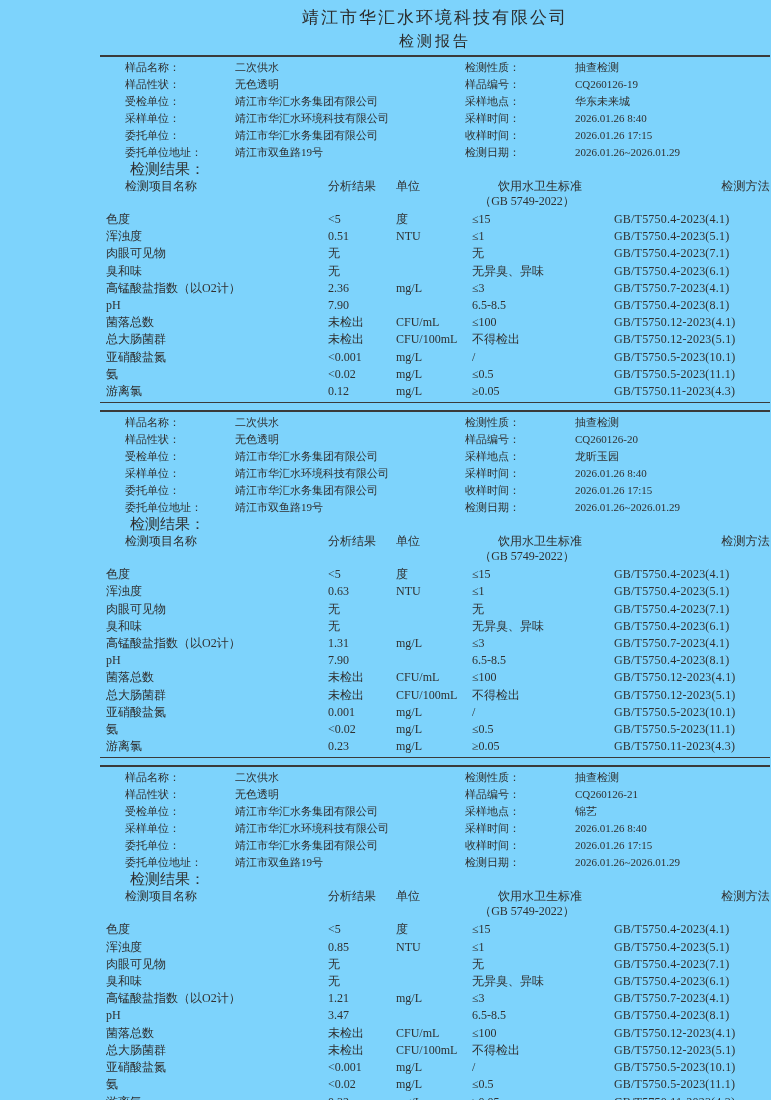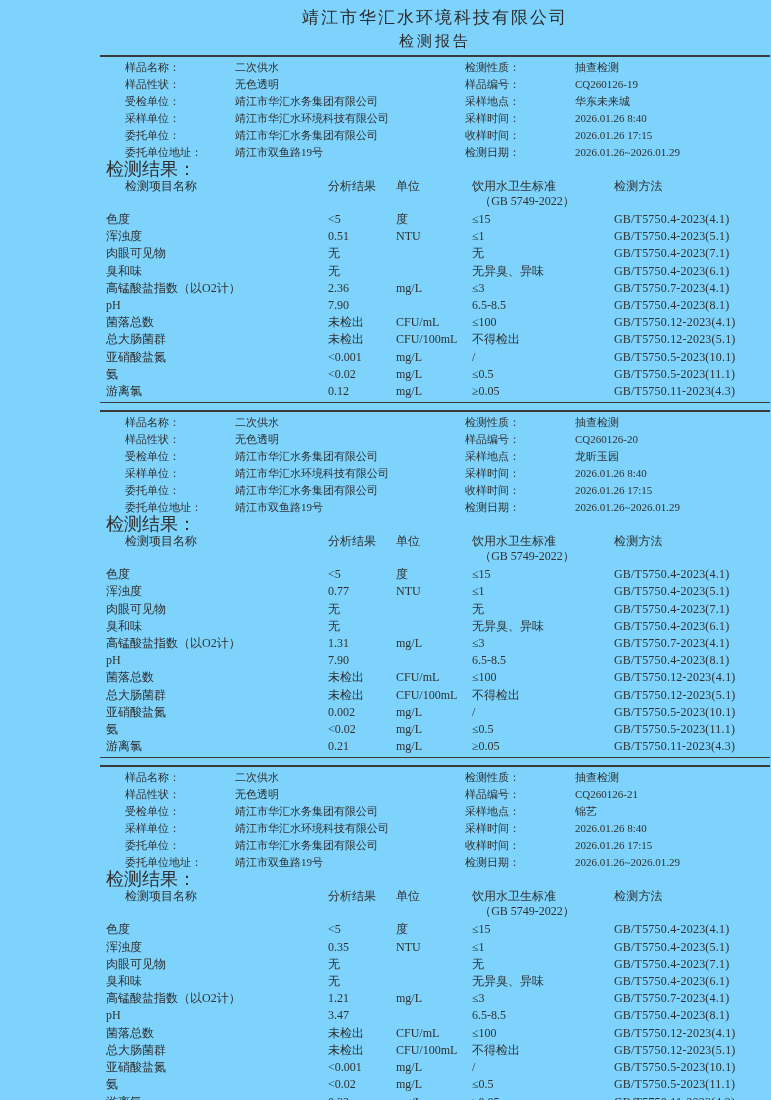--- a/index.html
+++ b/index.html
@@ -18,30 +18,30 @@
   .title-rule{border-top:2.5px solid #3a3a3a;}
   .section{padding-top:2px;}
   .info-grid{
     display:grid;
     grid-template-columns:110px 230px 110px 220px;
     padding-left:25px;
     font-size:11px;
     line-height:17px;
   }
   .info-cell{white-space:nowrap;overflow:hidden;}
-  .results-label{font-size:18px;line-height:17px;padding-left:6px;}
+  .results-label{font-size:15px;line-height:17px;padding-left:6px;margin-left:24px;}
   .tbl{font-size:12px;}
   .tbl-row{
     display:grid;
     grid-template-columns:222px 68px 76px 110px 1fr;
     line-height:17.2px;
     padding-left:6px;
   }
   .tbl-head .c1{padding-left:19px;}
-  .tbl-head .c4,.tbl-head .c5{text-align:left;}
+  .tbl-head .c4,.tbl-head .c5{text-align:right;}
   .tbl-head{line-height:16px;margin-bottom:2px;}
   .std2{grid-column:4;text-align:center;line-height:15px;}
   .cell{white-space:nowrap;overflow:hidden;}
   .c5{letter-spacing:0.2px;margin-left:32px;}
   .section-divider{
     height:7px;
     border-top:1.5px solid #3a3a3a;
     border-bottom:2.5px solid #3a3a3a;
     margin-top:2px;
   }
@@ -214,21 +214,21 @@
             </div>
             <div class="tbl-row">
               <div class="cell c1">色度</div>
               <div class="cell c2">&lt;5</div>
               <div class="cell c3">度</div>
               <div class="cell c4">≤15</div>
               <div class="cell c5">GB/T5750.4-2023(4.1)</div>
             </div>
             <div class="tbl-row">
               <div class="cell c1">浑浊度</div>
-              <div class="cell c2">0.77</div>
+              <div class="cell c2">0.63</div>
               <div class="cell c3">NTU</div>
               <div class="cell c4">≤1</div>
               <div class="cell c5">GB/T5750.4-2023(5.1)</div>
             </div>
             <div class="tbl-row">
               <div class="cell c1">肉眼可见物</div>
               <div class="cell c2">无</div>
               <div class="cell c3"></div>
               <div class="cell c4">无</div>
               <div class="cell c5">GB/T5750.4-2023(7.1)</div>
@@ -263,35 +263,35 @@
             </div>
             <div class="tbl-row">
               <div class="cell c1">总大肠菌群</div>
               <div class="cell c2">未检出</div>
               <div class="cell c3">CFU/100mL</div>
               <div class="cell c4">不得检出</div>
               <div class="cell c5">GB/T5750.12-2023(5.1)</div>
             </div>
             <div class="tbl-row">
               <div class="cell c1">亚硝酸盐氮</div>
-              <div class="cell c2">0.002</div>
+              <div class="cell c2">0.001</div>
               <div class="cell c3">mg/L</div>
               <div class="cell c4">/</div>
               <div class="cell c5">GB/T5750.5-2023(10.1)</div>
             </div>
             <div class="tbl-row">
               <div class="cell c1">氨</div>
               <div class="cell c2">&lt;0.02</div>
               <div class="cell c3">mg/L</div>
               <div class="cell c4">≤0.5</div>
               <div class="cell c5">GB/T5750.5-2023(11.1)</div>
             </div>
             <div class="tbl-row">
               <div class="cell c1">游离氯</div>
-              <div class="cell c2">0.21</div>
+              <div class="cell c2">0.23</div>
               <div class="cell c3">mg/L</div>
               <div class="cell c4">≥0.05</div>
               <div class="cell c5">GB/T5750.11-2023(4.3)</div>
             </div>
           </div>
         </div>
         <div class="section-divider"></div>
         <div class="section">
           <div class="info-grid">
             <div class="info-cell">样品名称：</div>
@@ -331,21 +331,21 @@
             </div>
             <div class="tbl-row">
               <div class="cell c1">色度</div>
               <div class="cell c2">&lt;5</div>
               <div class="cell c3">度</div>
               <div class="cell c4">≤15</div>
               <div class="cell c5">GB/T5750.4-2023(4.1)</div>
             </div>
             <div class="tbl-row">
               <div class="cell c1">浑浊度</div>
-              <div class="cell c2">0.35</div>
+              <div class="cell c2">0.85</div>
               <div class="cell c3">NTU</div>
               <div class="cell c4">≤1</div>
               <div class="cell c5">GB/T5750.4-2023(5.1)</div>
             </div>
             <div class="tbl-row">
               <div class="cell c1">肉眼可见物</div>
               <div class="cell c2">无</div>
               <div class="cell c3"></div>
               <div class="cell c4">无</div>
               <div class="cell c5">GB/T5750.4-2023(7.1)</div>

